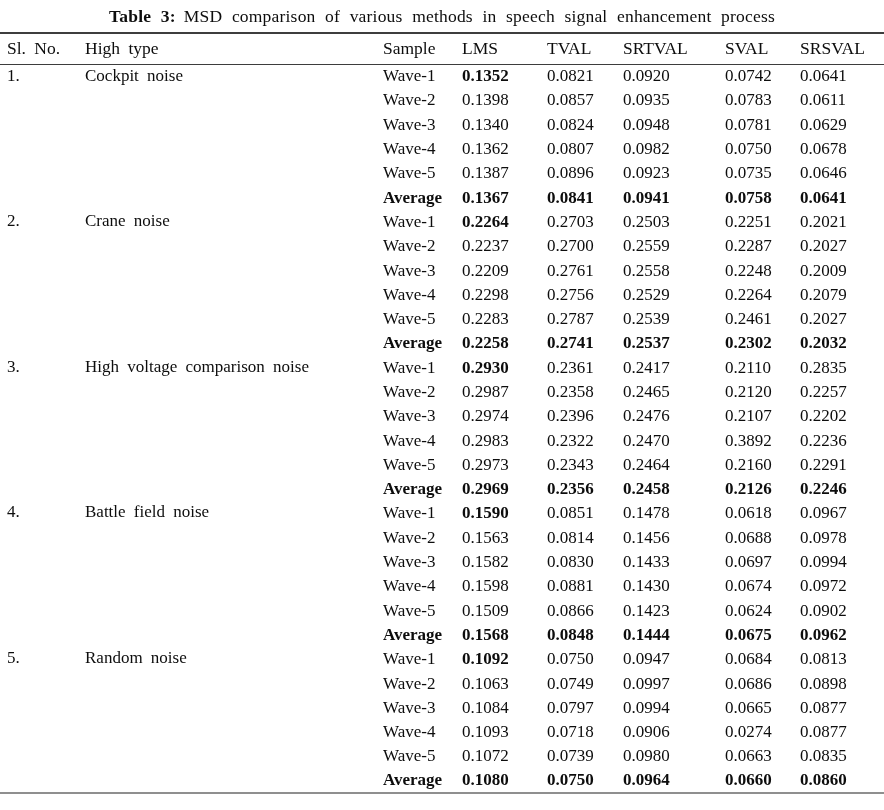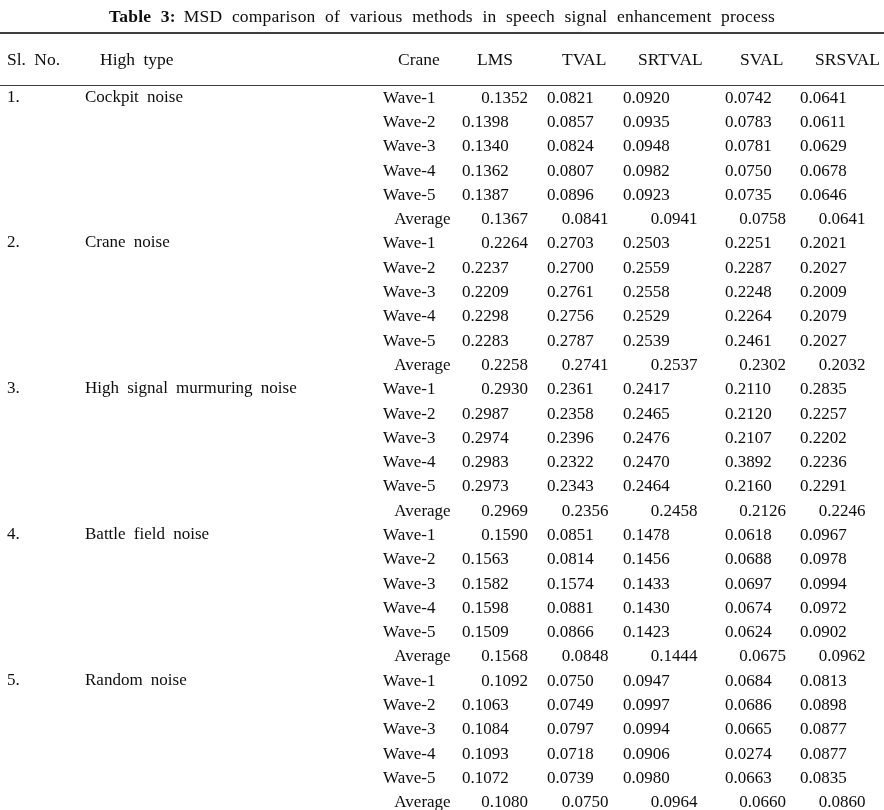--- a/index.html
+++ b/index.html
@@ -38,35 +38,35 @@
   col.c-lms    { width: 85px;  }
   col.c-tval   { width: 76px;  }
   col.c-srtval { width: 102px; }
   col.c-sval   { width: 75px;  }
   col.c-srsval { width: 84px;  }
   thead tr { height: 31px; border-bottom: 1.6px solid #3d3d3d; }
   thead th {
     text-align: left;
     font-weight: normal;
     font-size: 17.5px;
-    padding: 15px;
+    padding: 0;
     vertical-align: middle;
     word-spacing: 4px;
     white-space: nowrap;
   }
   tbody tr { height: 24.3px; }
   tbody td {
     padding: 0;
     vertical-align: middle;
     white-space: nowrap;
     word-spacing: 4px;
   }
   tbody td.span-cell { vertical-align: top; padding-top: 1px; }
   th.c-first, td.c-first { padding-left: 7px; }
-  .b { font-weight: normal; text-align: center; }
+  .b { font-weight: bold; }
 </style>
 </head>
 <body>
 
 <div class="caption">
   <span class="cap-label">Table 3:</span><span>MSD comparison of various methods in speech signal enhancement process</span>
 </div>
 
 <table class="msd">
   <colgroup>
@@ -76,21 +76,21 @@
       <col class="c-lms">
     <col class="c-tval">
       <col class="c-srtval">
       <col class="c-sval">
       <col class="c-srsval">
   </colgroup>
   <thead>
     <tr>
       <th class="c-first">Sl. No.</th>
       <th>High type</th>
-      <th>Crane</th>
+      <th>Sample</th>
       <th>LMS</th>
       <th>TVAL</th>
       <th>SRTVAL</th>
       <th>SVAL</th>
       <th>SRSVAL</th>
     </tr>
   </thead>
   <tbody>
       <tr>
         <td rowspan="6" class="span-cell c-first">1.</td>
@@ -187,21 +187,21 @@
       <tr>
         <td class="b">Average</td>
         <td class="b">0.2258</td>
         <td class="b">0.2741</td>
         <td class="b">0.2537</td>
         <td class="b">0.2302</td>
         <td class="b">0.2032</td>
       </tr>
       <tr>
         <td rowspan="6" class="span-cell c-first">3.</td>
-        <td rowspan="6" class="span-cell">High signal murmuring noise</td>
+        <td rowspan="6" class="span-cell">High voltage comparison noise</td>
         <td>Wave-1</td>
         <td class="b">0.2930</td>
         <td>0.2361</td>
         <td>0.2417</td>
         <td>0.2110</td>
         <td>0.2835</td>
       </tr>
       <tr>
         <td>Wave-2</td>
         <td>0.2987</td>
@@ -256,21 +256,21 @@
         <td>Wave-2</td>
         <td>0.1563</td>
         <td>0.0814</td>
         <td>0.1456</td>
         <td>0.0688</td>
         <td>0.0978</td>
       </tr>
       <tr>
         <td>Wave-3</td>
         <td>0.1582</td>
-        <td>0.1574</td>
+        <td>0.0830</td>
         <td>0.1433</td>
         <td>0.0697</td>
         <td>0.0994</td>
       </tr>
       <tr>
         <td>Wave-4</td>
         <td>0.1598</td>
         <td>0.0881</td>
         <td>0.1430</td>
         <td>0.0674</td>

